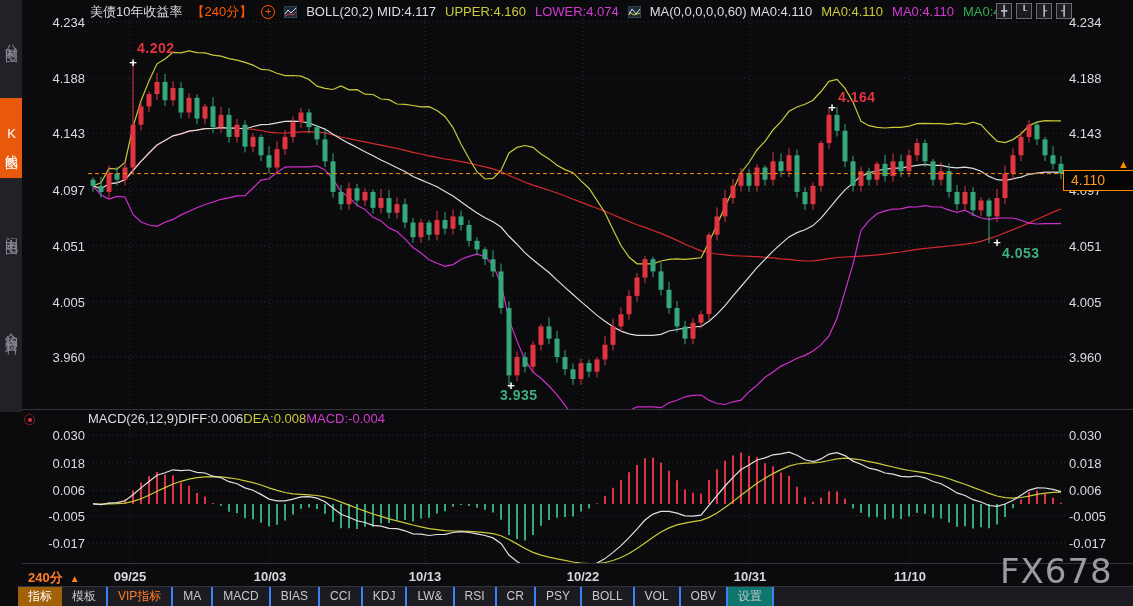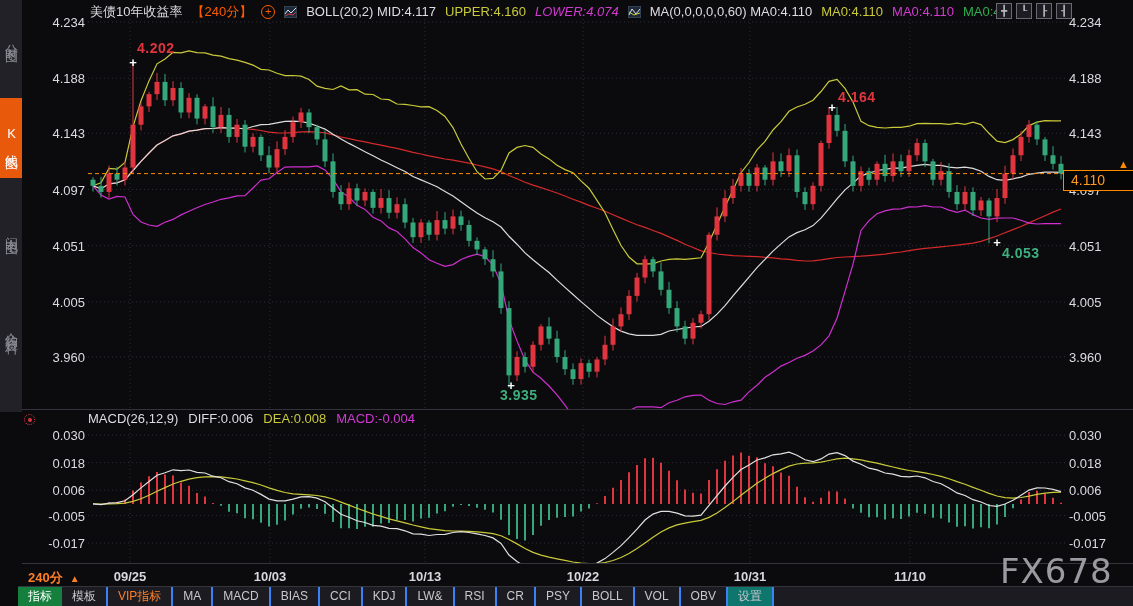--- a/index.html
+++ b/index.html
@@ -12,60 +12,60 @@
   
   #sidebar{position:absolute;left:0;top:0;width:22px;height:412px;background:#212127;}
   .sidebar-item{position:absolute;left:0;width:22px;display:flex;align-items:center;justify-content:center;
     writing-mode:vertical-rl;text-orientation:upright;color:#8b8b94;font-size:13px;letter-spacing:3px;cursor:pointer;}
   .sidebar-item.active{background:#e8590c;color:#fff;}
   
   #header-row{position:absolute;left:90px;top:4px;height:15px;display:flex;align-items:center;gap:9px;
     font-size:13px;color:#dedee2;white-space:nowrap;}
   .hdr-period{color:#ff5a00;}
   .hdr-upper{color:#c9c93a;}
-  .hdr-lower{color:#d23ad2;font-style:italic;}
+  .hdr-lower{color:#d23ad2;}
   .hdr-green{color:#2fae4e;}
   .hdr-yellow{color:#c9c93a;}
   .hdr-magenta{color:#d23ad2;}
   .plus-circle{display:inline-flex;width:12px;height:12px;border:1px solid #ff5a00;border-radius:50%;
     color:#ff5a00;font-size:11px;line-height:11px;align-items:center;justify-content:center;cursor:pointer;}
   .mini-chart-icon{display:inline-block;width:13px;height:12px;}
   
   #topright-icons{position:absolute;left:996px;top:3px;display:flex;gap:4px;}
   .tr-icon{width:14px;height:14px;border:1px solid #6a6a72;background:#1c1c22;color:#b9b9c0;
     font-size:10px;line-height:13px;text-align:center;cursor:pointer;}
   
   .ylabel{position:absolute;transform:translateY(-50%);font-size:13px;color:#dcdce0;}
   .ylabel.left{left:0;width:85px;text-align:right;}
   .ylabel.right{left:1069px;text-align:left;}
   .xlabel{position:absolute;top:569px;width:64px;transform:translateX(-50%);text-align:center;
     font-size:13px;font-weight:600;color:#d8d8dc;}
   
-  #macd-header{position:absolute;left:88px;top:411px;display:flex;gap:10px;font-size:13px;color:#dedee2;white-space:nowrap;}
+  #macd-header{position:absolute;left:88px;top:411px;display:flex;font-size:13px;color:#dedee2;white-space:nowrap;}
   #macd-icon{position:absolute;left:24px;top:414px;width:9px;height:9px;border:1px dotted #e0353f;border-radius:50%;}
   #macd-icon::after{content:"";position:absolute;left:2.5px;top:2.5px;width:4px;height:4px;background:#e0353f;border-radius:50%;}
   .macd-dea{color:#c9c93a;}
   .macd-macd{color:#d23ad2;}
   
   .ann-label{position:absolute;font-size:14px;font-weight:700;letter-spacing:0.5px;}
   .ann-cross{position:absolute;color:#fff;font-size:13px;font-weight:700;transform:translate(-50%,-50%);}
   
   #price-box{position:absolute;left:1063px;top:170px;width:67px;height:19px;border:1px solid #ff8a00;
     background:#050505;color:#ff9a1e;font-size:14px;line-height:19px;padding-left:7px;}
   #price-marker{position:absolute;left:1118px;top:158px;color:#ff8a00;font-size:11px;}
   
   #timeframe{position:absolute;left:28px;top:569px;display:flex;gap:7px;align-items:center;
     color:#ff7f27;font-size:13px;font-weight:700;cursor:pointer;}
   #watermark{position:absolute;left:1000px;top:551px;font-size:34px;color:#9a9aa0;letter-spacing:1px;
     font-family:"DejaVu Sans",sans-serif;}
   
   #toolbar{position:absolute;left:18px;right:0;bottom:0;height:19px;background:#1b1b21;
     border-top:1px solid #35353d;display:flex;align-items:stretch;font-size:12px;color:#c8c8cc;}
   .tab{padding:0 10px;line-height:18px;border-right:2px solid #3b82f6;cursor:pointer;white-space:nowrap;}
-  .tab.tab-active{background:#15803d;color:#fff;border-right:none;}
+  .tab.tab-active{background:#a16207;color:#fff;border-right:none;}
   .tab.tab-vip{color:#ff7f27;}
   .tab.tab-settings{background:#0f766e;}
 </style>
 </head>
 <body>
 
 <svg id="chart-svg" width="1133" height="606" viewBox="0 0 1133 606">
     <defs>
       <clipPath id="mainClip">
         <rect x="88" y="15" width="977" height="394"></rect>

